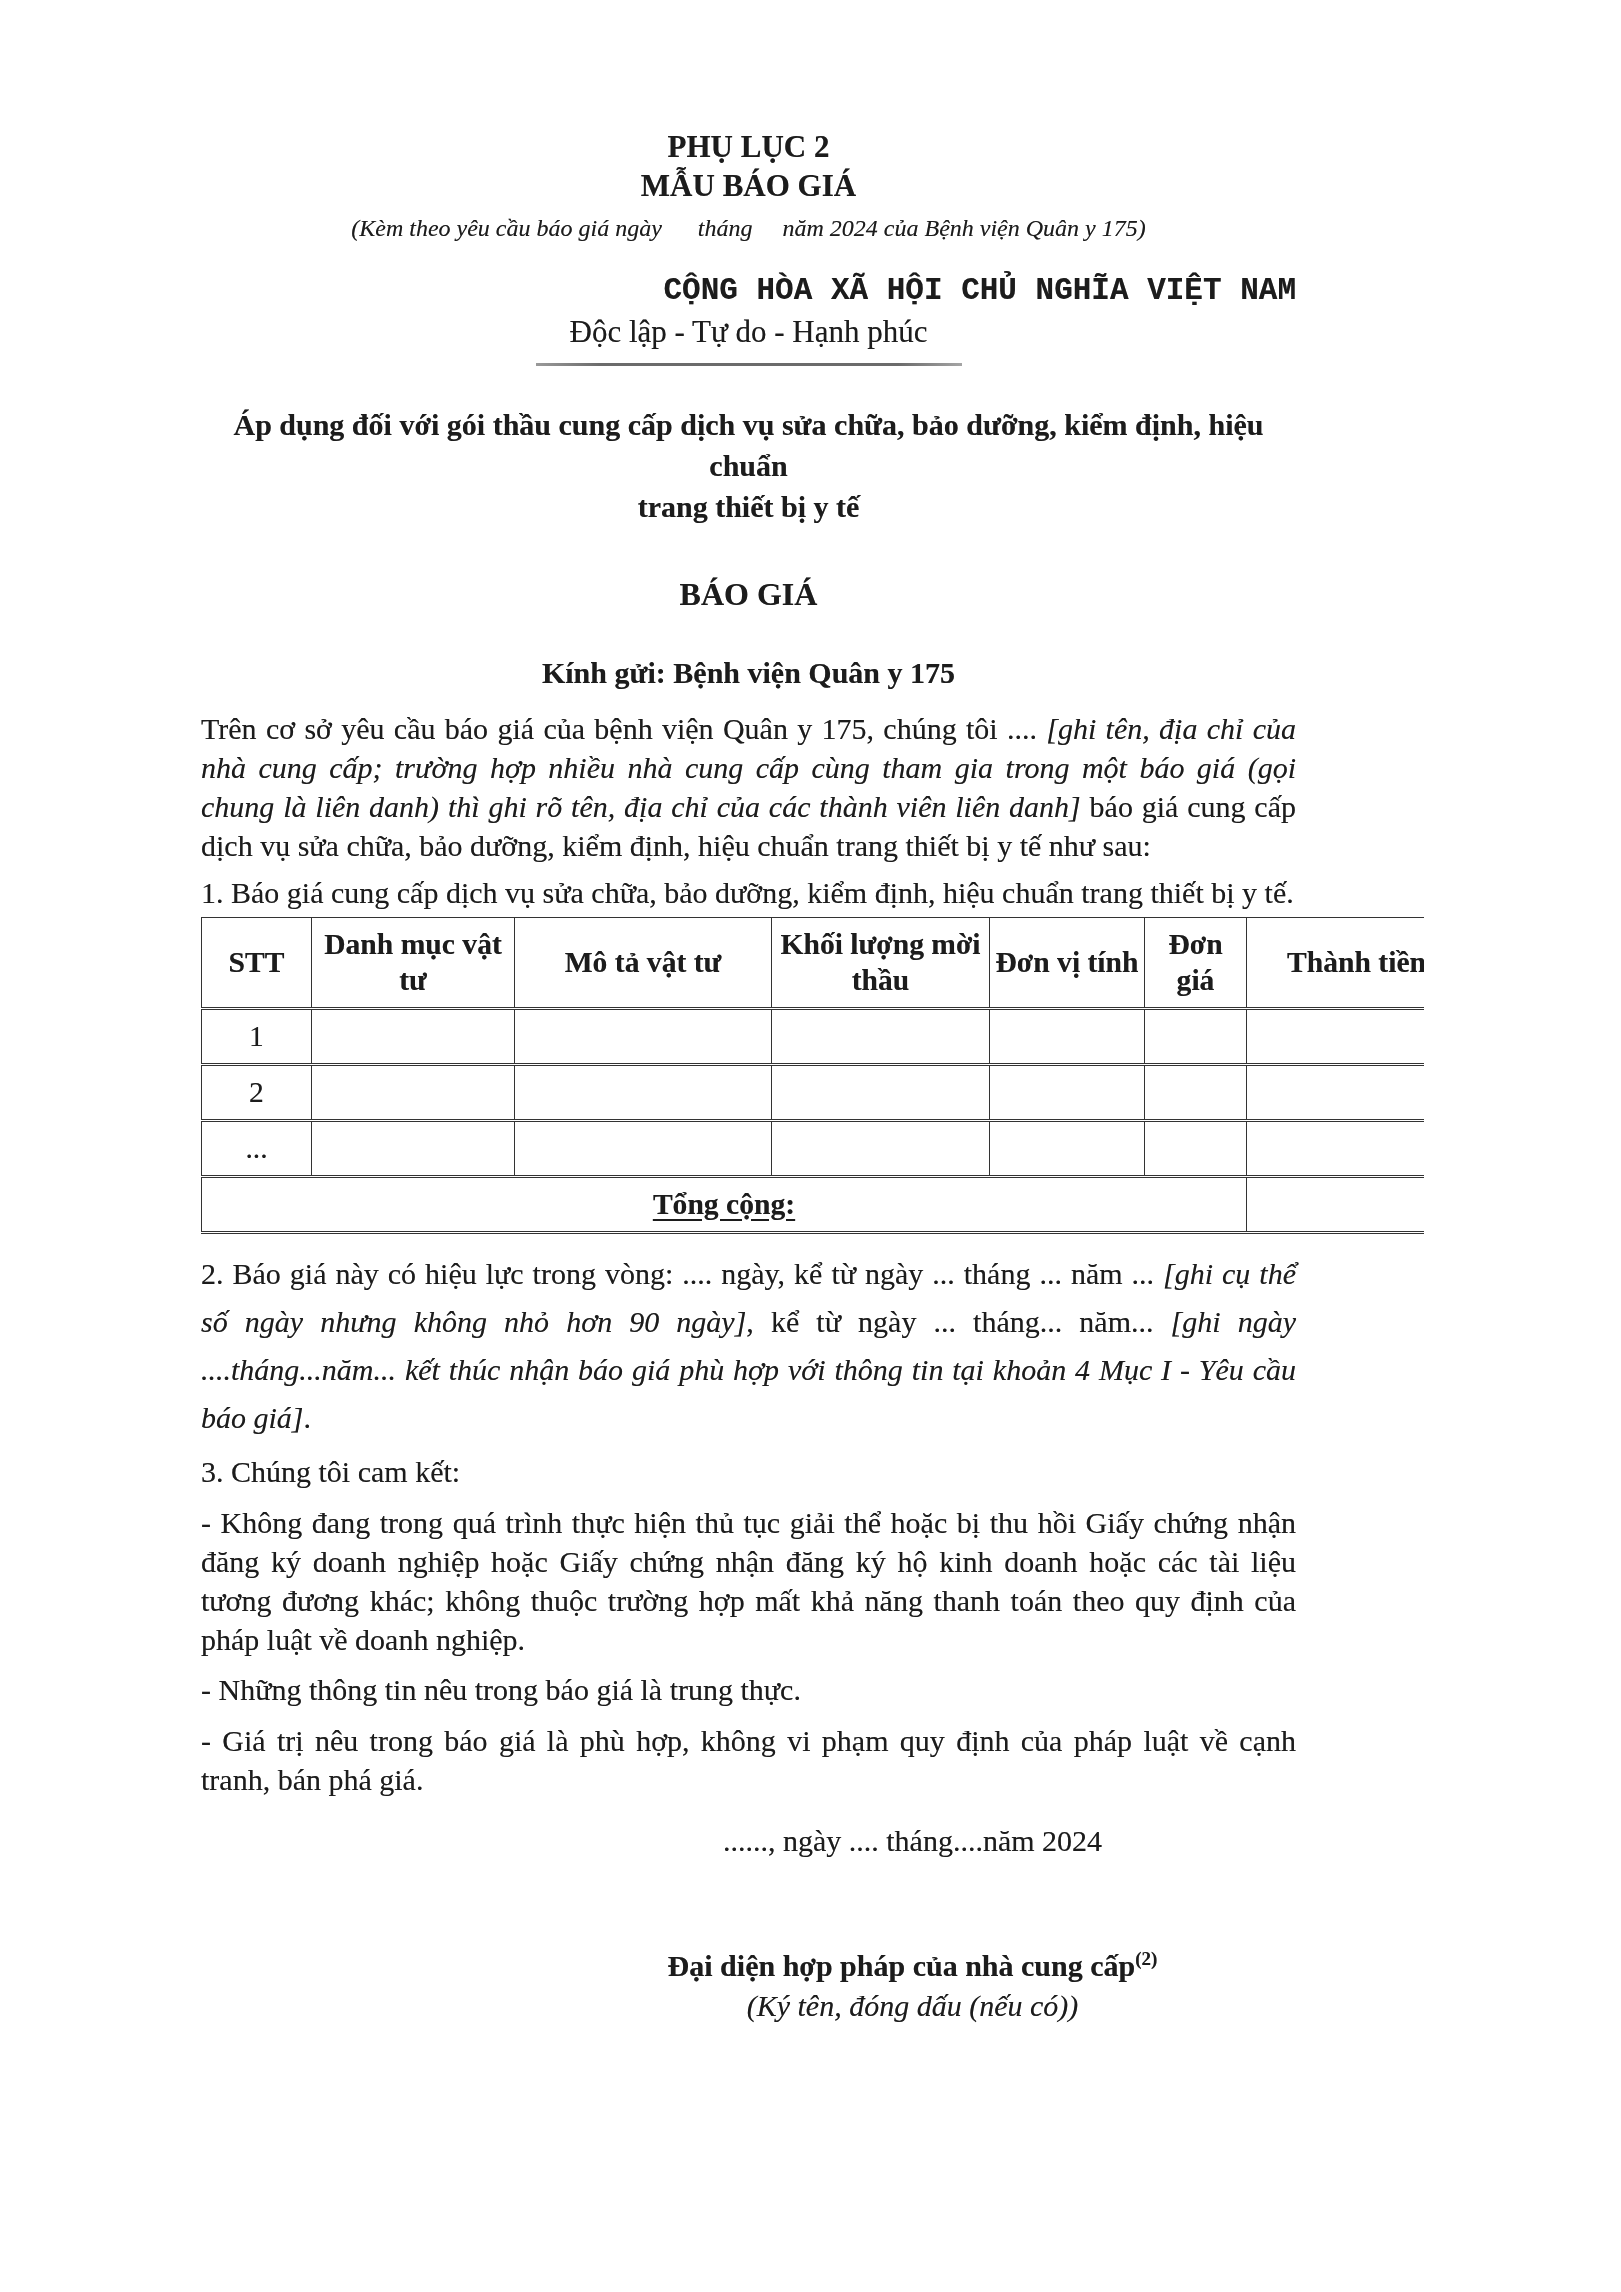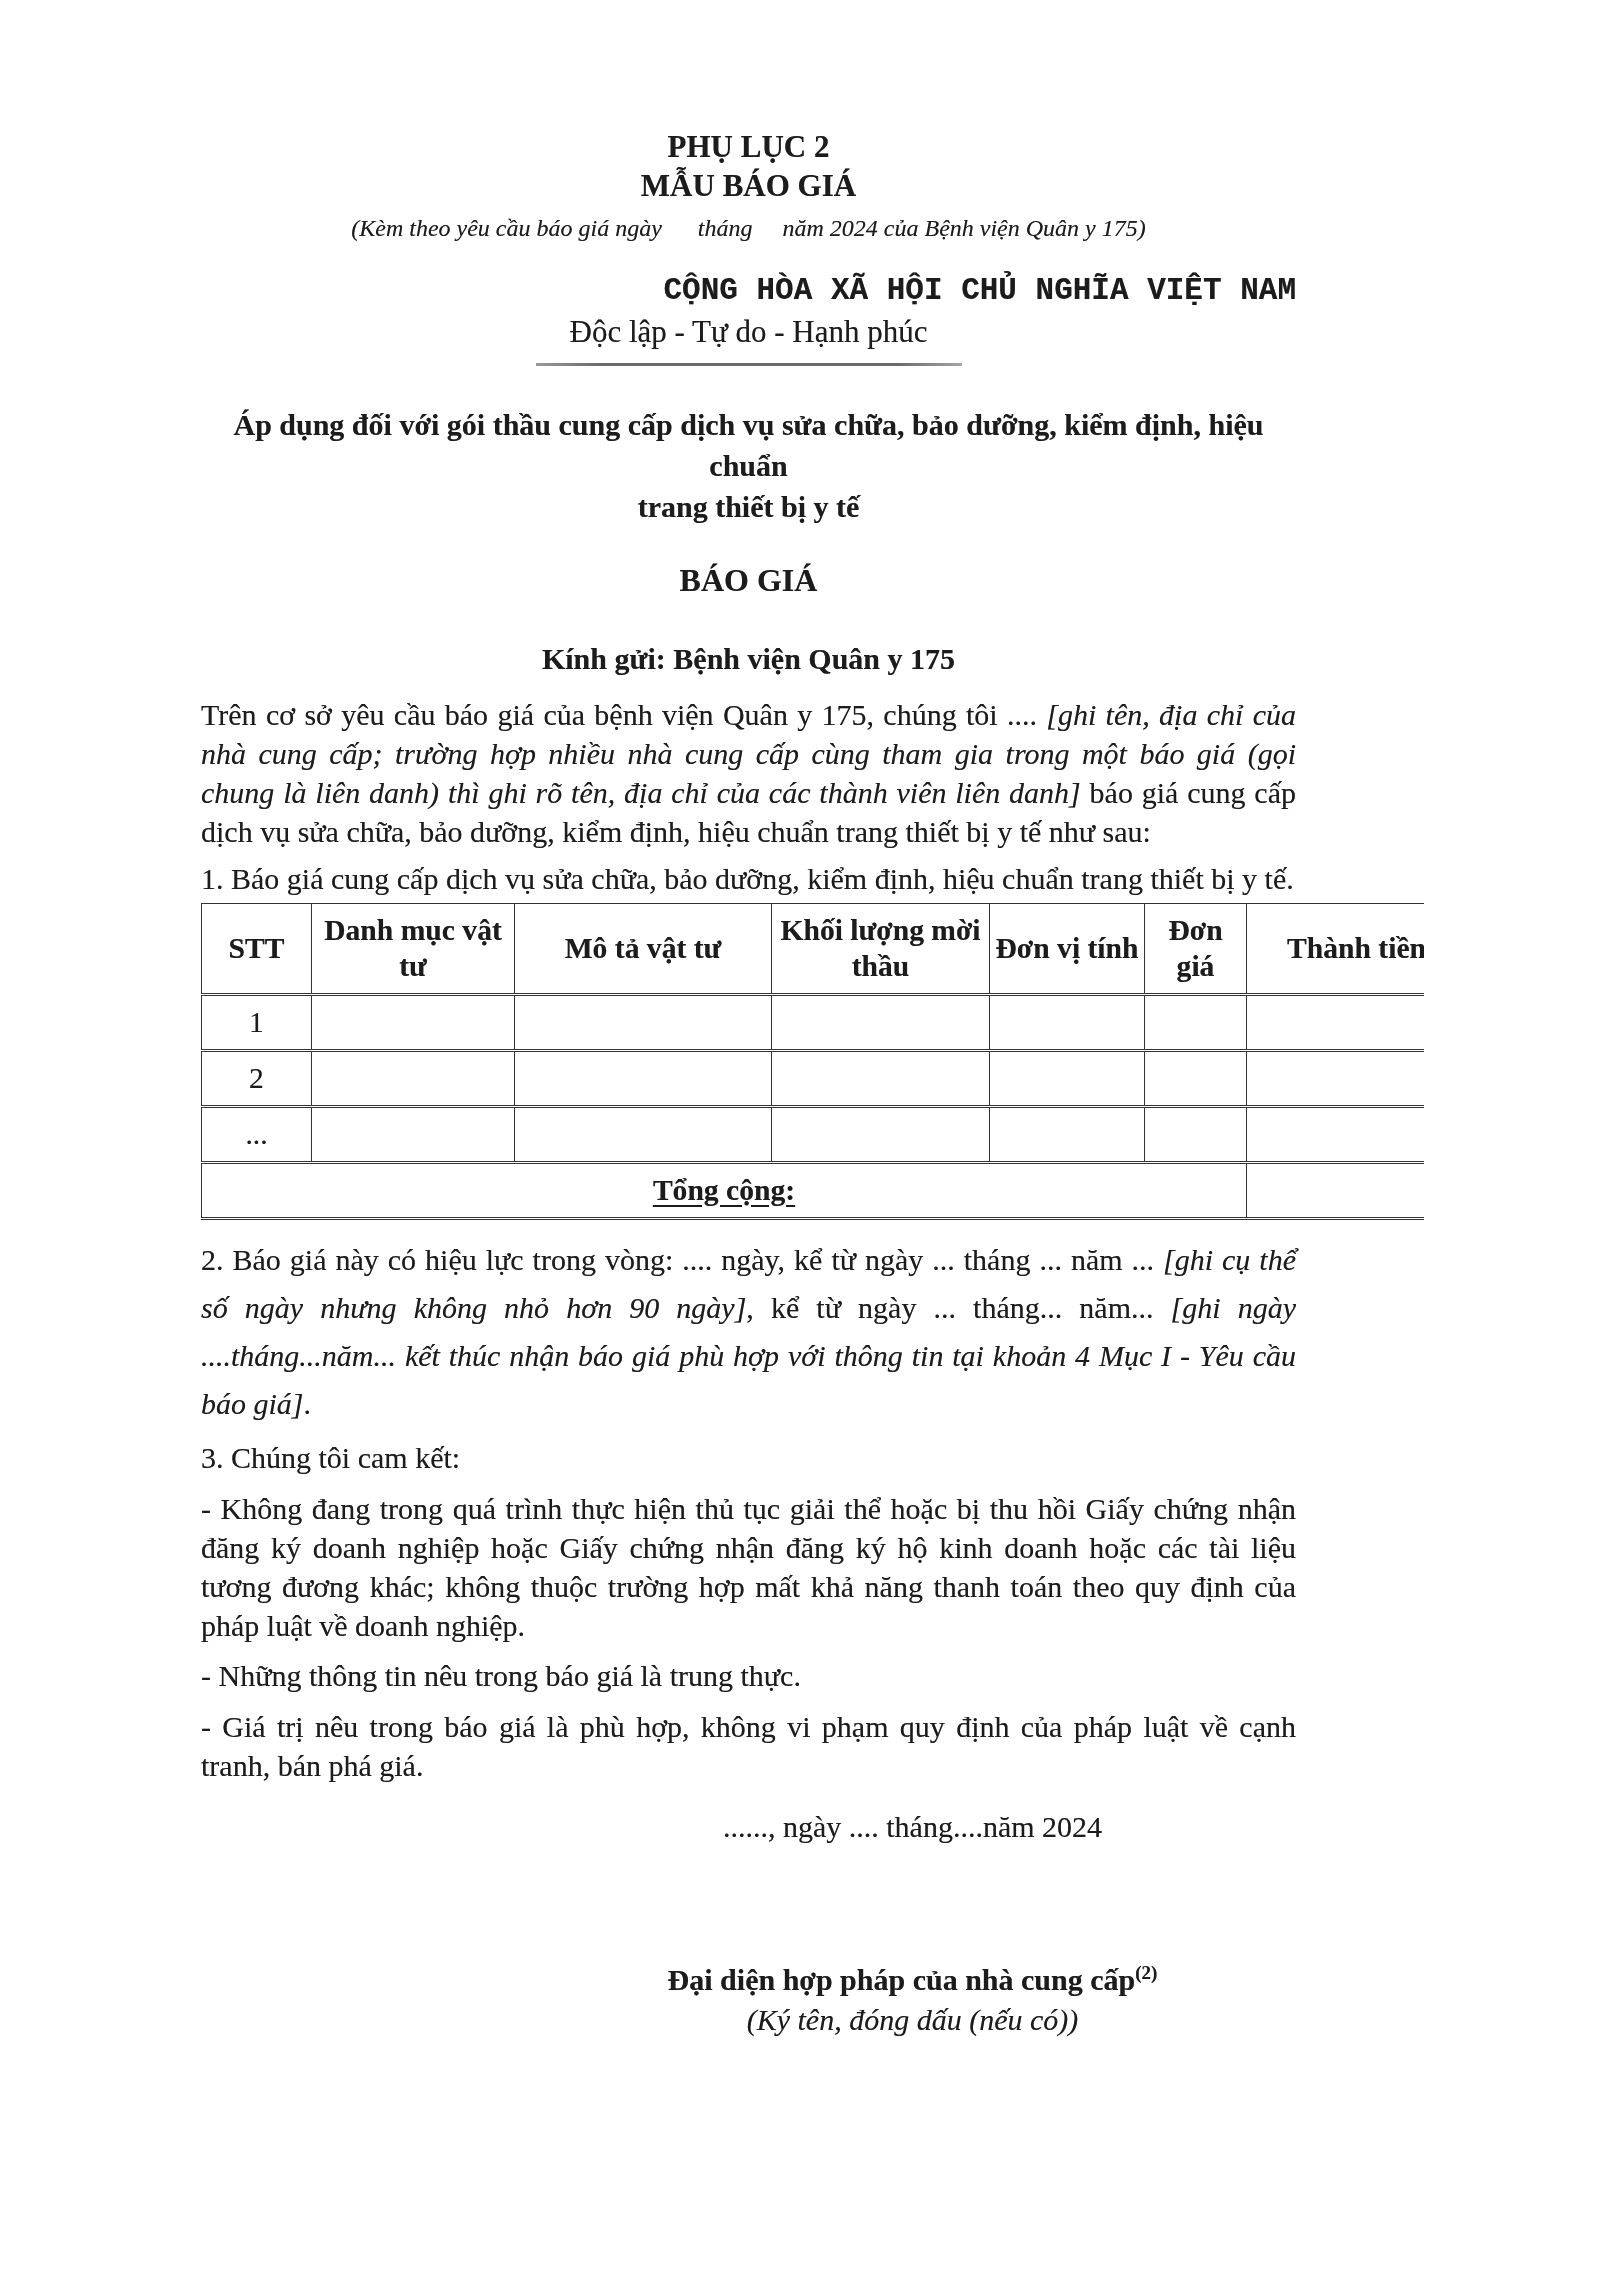--- a/index.html
+++ b/index.html
@@ -62,21 +62,21 @@
     font-weight: bold;
     text-align: center;
     line-height: 41px;
   }
   .scope-block { margin-top: 38px; }
   .doc-title {
     font-size: 32px;
     font-weight: bold;
     text-align: center;
     line-height: 39px;
-    margin-top: 34px;
+    margin-top: 48px;
   }
   .salutation {
     font-weight: bold;
     text-align: center;
     line-height: 41px;
     margin-top: 38px;
   }
   .intro-paragraph {
     margin-top: 16px;
     text-align: justify;
@@ -125,21 +125,21 @@
   }
 
   .closing-block {
     width: 627px;
     margin: 21.5px 70px 0 auto;
     text-align: center;
   }
   .date-line { line-height: 39px; }
   .sig-title {
     font-weight: bold;
-    margin-top: 114px;
+    margin-top: 86px;
     line-height: 39px;
   }
   .sig-title sup {
     font-size: 19px;
     line-height: 0;
   }
   .sig-note {
     font-style: italic;
     line-height: 41px;
   }

